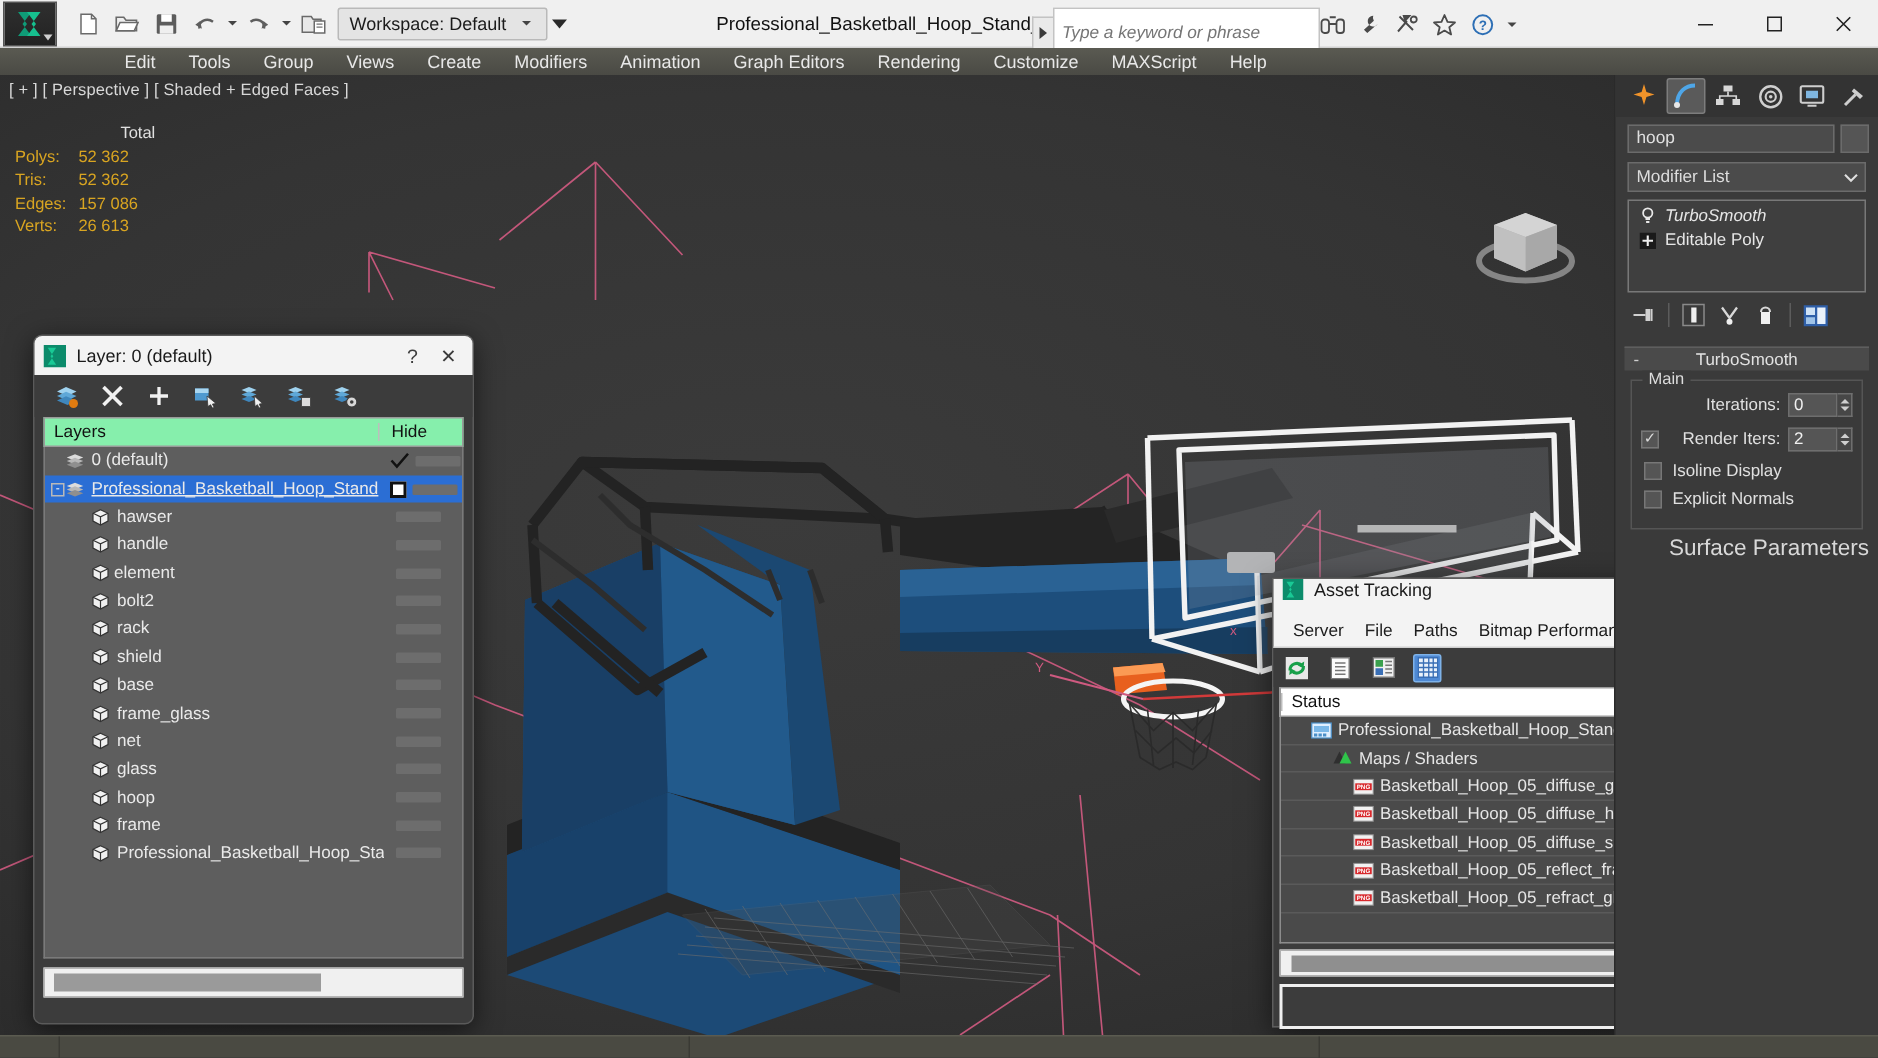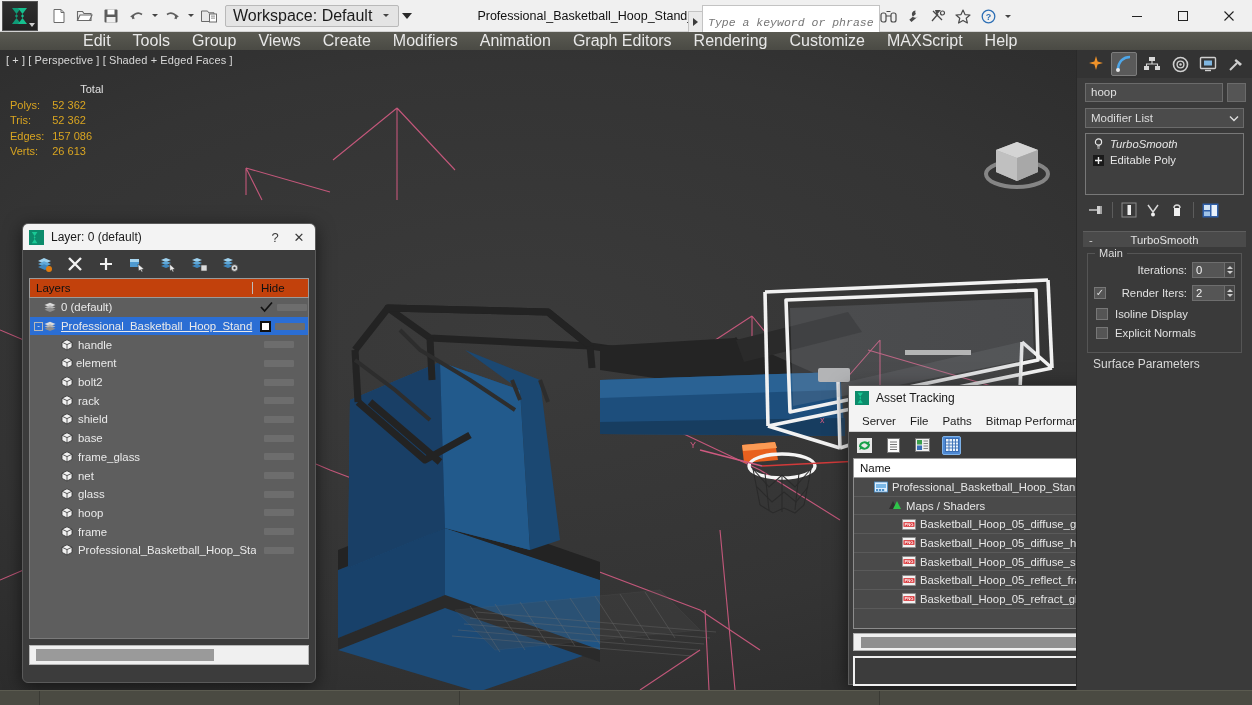--- a/index.html
+++ b/index.html
@@ -15,43 +15,43 @@
   .logo-caret { position:absolute; right:2px; bottom:3px; width:0;height:0;
     border-left:3px solid transparent;border-right:3px solid transparent;border-top:4px solid #cfcfcf;}
   .qat { display:flex; align-items:center; gap:1px; margin-left:8px; }
   .qbtn { width:25px;height:24px; display:flex;align-items:center;justify-content:center;
     border-radius:2px; cursor:default; }
   .mini-caret { width:9px;height:24px;display:flex;align-items:center;justify-content:center;}
   .mini-caret i { width:0;height:0;border-left:3px solid transparent;border-right:3px solid transparent;
     border-top:3.5px solid #444; display:block;}
   .wsbox { display:flex; align-items:center; height:22px; margin-left:4px;
     background:#e4e4e4; border:1px solid #b9b9b9; border-radius:2px; padding:0 4px 0 7px; }
-  .wsbox span { font-size:16px; color:#1b1b1b; }
+  .wsbox span { font-size:12px; color:#1b1b1b; }
   .wscaret { margin:0 4px 0 9px; }
   .wsbig { width:16px;height:22px;display:flex;align-items:center;justify-content:center;}
   .wsbig i { width:0;height:0;border-left:5px solid transparent;border-right:5px solid transparent;
     border-top:6px solid #2a2a2a; display:block;}
   .doctitle { position:absolute; left:0; right:0; text-align:center; font-size:12.5px; color:#111; pointer-events:none;}
   .searchwrap { position:absolute; left:688px; top:5px; display:flex; align-items:center; }
   .searchcaret { width:14px;height:22px;background:#eaeaea;border:1px solid #c3c3c3;border-right:none;
     display:flex;align-items:center;justify-content:center;}
   .searchcaret i { width:0;height:0;border-top:4px solid transparent;border-bottom:4px solid transparent;
     border-left:5px solid #3a3a3a;display:block;}
   .searchinput { width:178px;height:34px;background:#fff;border:1px solid #c3c3c3;
     font-style:italic;font-size:11.5px;color:#9a9a9a;padding:0 5px;outline:none;
-    font-family:Liberation Mono, monospace;}
+    font-family:Liberation Sans, sans-serif;}
   .tb-icons { position:absolute; left:878px; top:4px; display:flex; align-items:center; gap:5px;}
   .tb-icons .ic { width:20px;height:22px;display:flex;align-items:center;justify-content:center;}
   .wctl { position:absolute; right:0; top:0; display:flex; height:32px; }
   .wctl div { width:46px;height:32px;display:flex;align-items:center;justify-content:center;}
 
   
   .menubar { position:absolute; left:0; top:32px; width:1252px; height:18px;
     background:linear-gradient(#5a5a52,#4a4a44); display:flex; align-items:center; }
-  .menubar .mi { font-size:16px; color:#e8e8e8; padding:0 11px; line-height:18px; cursor:default;}
+  .menubar .mi { font-size:12px; color:#e8e8e8; padding:0 11px; line-height:18px; cursor:default;}
 
   
   .viewport { position:absolute; left:0; top:50px; width:1076px; height:640px;
     background:#2e2e2e; overflow:hidden; }
   .vp-grad { position:absolute; inset:0;
     background:radial-gradient(ellipse 130% 110% at 48% 46%, #3b3b3b 0%, #343434 40%, #262626 78%, #1d1d1d 100%);}
   .vp-label { position:absolute; left:6px; top:4px; font-size:11px; color:#d8d8d8; letter-spacing:.1px;}
   .vp-stats { position:absolute; left:10px; top:32px; font-size:11px; color:#d4a017; line-height:15.5px;}
   .vp-stats table { border-collapse:collapse; }
   .vp-stats td { padding:0 3px 0 0; font-size:11px; color:#d9a521; }
@@ -64,21 +64,21 @@
     background:#3c3c3c; border:1px solid #5a5a5a; border-radius:6px;
     box-shadow:0 4px 18px rgba(0,0,0,.55); }
   .dlg-title { height:26px; background:#f3f3f3; border-radius:5px 5px 0 0;
     display:flex; align-items:center; padding:0 4px 0 6px; }
   .dlg-title .tico { width:15px;height:15px;margin-right:7px; }
   .dlg-title .ttxt { font-size:12px; color:#1a1a1a; flex:1; }
   .dlg-title .tb { width:24px;height:24px;display:flex;align-items:center;justify-content:center;
     font-size:13px;color:#3b3b3b;}
   .lyr-toolbar { height:28px; background:#3c3c3c; display:flex; align-items:center; padding-left:12px; gap:13px;}
   .lyr-toolbar .lt { width:18px;height:18px;display:flex;align-items:center;justify-content:center;}
-  .lyr-hdr { margin:0 6px; height:20px; background:#c2410c; border:1px solid #9a9a9a;
+  .lyr-hdr { margin:0 6px; height:20px; background:#86efac; border:1px solid #9a9a9a;
     display:flex; align-items:center; font-size:11.5px; color:#111; }
   .lyr-hdr .c1 { flex:1; padding-left:6px; }
   .lyr-hdr .c2 { width:56px; border-left:1px solid #bdbdbd; padding-left:8px; }
   .lyr-list { margin:0 6px; height:341px; background:#5e5e5e; border:1px solid #7a7a7a; border-top:none;
     overflow:hidden; }
   .lrow { height:18.7px; display:flex; align-items:center; font-size:11.4px; color:#eaeaea; position:relative;}
   .lrow.sel { background:#2b6ed4; }
   .lrow .exp { width:9px;height:9px;margin-left:4px;border:1px solid #b9b9b9;
     display:flex;align-items:center;justify-content:center;font-size:8px;color:#fff;line-height:1;}
   .lrow .lico { width:13px;height:13px;display:flex;align-items:center;justify-content:center;flex-shrink:0;}
@@ -86,21 +86,21 @@
   .lrow.sel .lname { text-decoration:underline; }
   .lrow .hidecell { width:52px; display:flex; align-items:center; justify-content:flex-start; padding-left:4px;}
   .lrow .dots { width:30px; height:7px; background:#6d6d6d; border-radius:1px; margin-left:4px;}
   .lyr-foot { margin:6px 6px 0; height:20px; background:#f0f0f0; border:1px solid #b6b6b6;
     display:flex; align-items:center; padding:0 3px;}
   .lyr-foot .bar { width:178px; height:12px; background:#9a9a9a; margin-left:3px; }
 
   
   .dlg-asset { position:absolute; left:848px; top:385px; width:398px; height:300px;
     background:#3c3c3c; border:1px solid #5d5d5d; box-shadow:0 4px 18px rgba(0,0,0,.55);}
-  .at-title { height:24px; background:#f3f3f3; display:flex; align-items:center; padding-left:6px;}
+  .at-title { height:24px; background:#f3f3f3; display:flex; padding-left:6px;}
   .at-title .tico { width:14px;height:14px;margin-right:7px;}
   .at-title .ttxt { font-size:12px;color:#1a1a1a; flex:1;}
   .at-title .wb { width:44px;height:24px;display:flex;align-items:center;justify-content:center;}
   .at-menu { height:22px; background:#f3f3f3; display:flex; align-items:center; padding-left:6px;
     border-bottom:1px solid #cfcfcf;}
   .at-menu .mi { font-size:11.5px; color:#1c1c1c; padding:0 7px; line-height:22px;}
   .at-tools { height:26px; background:#3c3c3c; display:flex; align-items:center; padding:0 6px; gap:10px;}
   .at-tools .sp { flex:1; }
   .at-tools .ti { width:19px;height:19px;display:flex;align-items:center;justify-content:center;}
   .at-tools .ti.on { background:#4e89d4; border:1px solid #7eb2e8; border-radius:2px;}
@@ -158,21 +158,21 @@
   .spin .ar { width:10px;height:16px;background:#474747;border:1px solid #6e6e6e;border-left:none;
     display:flex;flex-direction:column;align-items:center;justify-content:center;gap:2px;}
   .spin .ar i { width:0;height:0;border-left:3px solid transparent;border-right:3px solid transparent;display:block;}
   .spin .ar i.u { border-bottom:3px solid #cfcfcf; }
   .spin .ar i.d { border-top:3px solid #cfcfcf; }
   .cbx { width:12px;height:12px;background:#555;border:1px solid #777;display:inline-flex;
     align-items:center;justify-content:center;flex-shrink:0;}
   .cbx.chk::after { content:"\2713"; font-size:10px; color:#ddd; line-height:1;}
   .crow { display:flex; align-items:center; gap:7px; margin-bottom:7px; padding-left:2px;}
   .crow span { font-size:11.3px; color:#e0e0e0;}
-  .sp-label { margin:4px 0 0 10px; font-size:12px; color:#d8d8d8;}
+  .sp-label { margin:4px 0 0 10px; font-size:15px; color:#d8d8d8;text-align:right;}
 
   .botbar { position:absolute; left:0; top:690px; width:1252px; height:15px;
     background:#4a4a42; border-top:1px solid #5b5b50;}
   .botbar .seg { position:absolute; top:0; height:15px; border-right:1px solid #3a3a34;}
 </style>
 </head>
 <body>
 
 <div class="titlebar">
   <div class="maxlogo">
@@ -567,20 +567,33 @@
         </span>
       </div>
       <div class="lrow">
         <span style="width:30px;display:inline-block"></span>
         <span class="lico">
           <svg width="12" height="12" viewBox="0 0 12 12">
   <path d="M6 0.8 L11 3.2 L11 8.4 L6 11 L1 8.4 L1 3.2 Z" fill="#f0f0f0" stroke="#333" stroke-width=".8"></path>
   <path d="M1 3.2 L6 5.6 L11 3.2 M6 5.6 V11" fill="none" stroke="#333" stroke-width=".8"></path>
           </svg>
         </span>
+        <span class="lname" style="padding-left:5px">hawser</span>
+        <span class="hidecell">
+          <span class="dots"></span>
+        </span>
+      </div>
+      <div class="lrow">
+        <span style="width:30px;display:inline-block"></span>
+        <span class="lico">
+          <svg width="12" height="12" viewBox="0 0 12 12">
+  <path d="M6 0.8 L11 3.2 L11 8.4 L6 11 L1 8.4 L1 3.2 Z" fill="#f0f0f0" stroke="#333" stroke-width=".8"></path>
+  <path d="M1 3.2 L6 5.6 L11 3.2 M6 5.6 V11" fill="none" stroke="#333" stroke-width=".8"></path>
+          </svg>
+        </span>
         <span class="lname" style="padding-left:5px">handle</span>
         <span class="hidecell">
           <span class="dots"></span>
         </span>
       </div>
       <div class="lrow">
         <span style="width:30px;display:inline-block"></span>
         <span class="lico">
           <svg width="12" height="12" viewBox="0 0 12 12">
   <path d="M6 0.8 L11 3.2 L11 8.4 L6 11 L1 8.4 L1 3.2 Z" fill="#f0f0f0" stroke="#333" stroke-width=".8"></path>
@@ -788,21 +801,20 @@
     </div>
     <div class="ti">
       <svg width="16" height="15" viewBox="0 0 16 15">
         <path d="M8 1.5 a4 4 0 0 1 2.6 7 v2.5 h-5.2 v-2.5 a4 4 0 0 1 2.6-7 z" fill="none" stroke="#d7d7d7" stroke-width="1.3"></path>
         <path d="M6 12.5 h4 M6.6 14 h2.8" stroke="#d7d7d7" stroke-width="1.2"></path>
       </svg>
     </div>
   </div>
 
   <div class="at-hdr">
-    <div class="n">Name</div>
     <div class="s">Status</div>
   </div>
 
   <div class="at-list" id="asset-rows">
       <div class="arow">
         <span class="nm" style="padding-left:20px">
        <span class="aico">
             <svg width="14" height="12" viewBox="0 0 14 12">
               <rect x="0.5" y="1" width="13" height="10" fill="#dfefff" stroke="#4a8fc8" stroke-width=".8"></rect>
               <rect x="2" y="3" width="10" height="4" fill="#7ab8e8"></rect>

